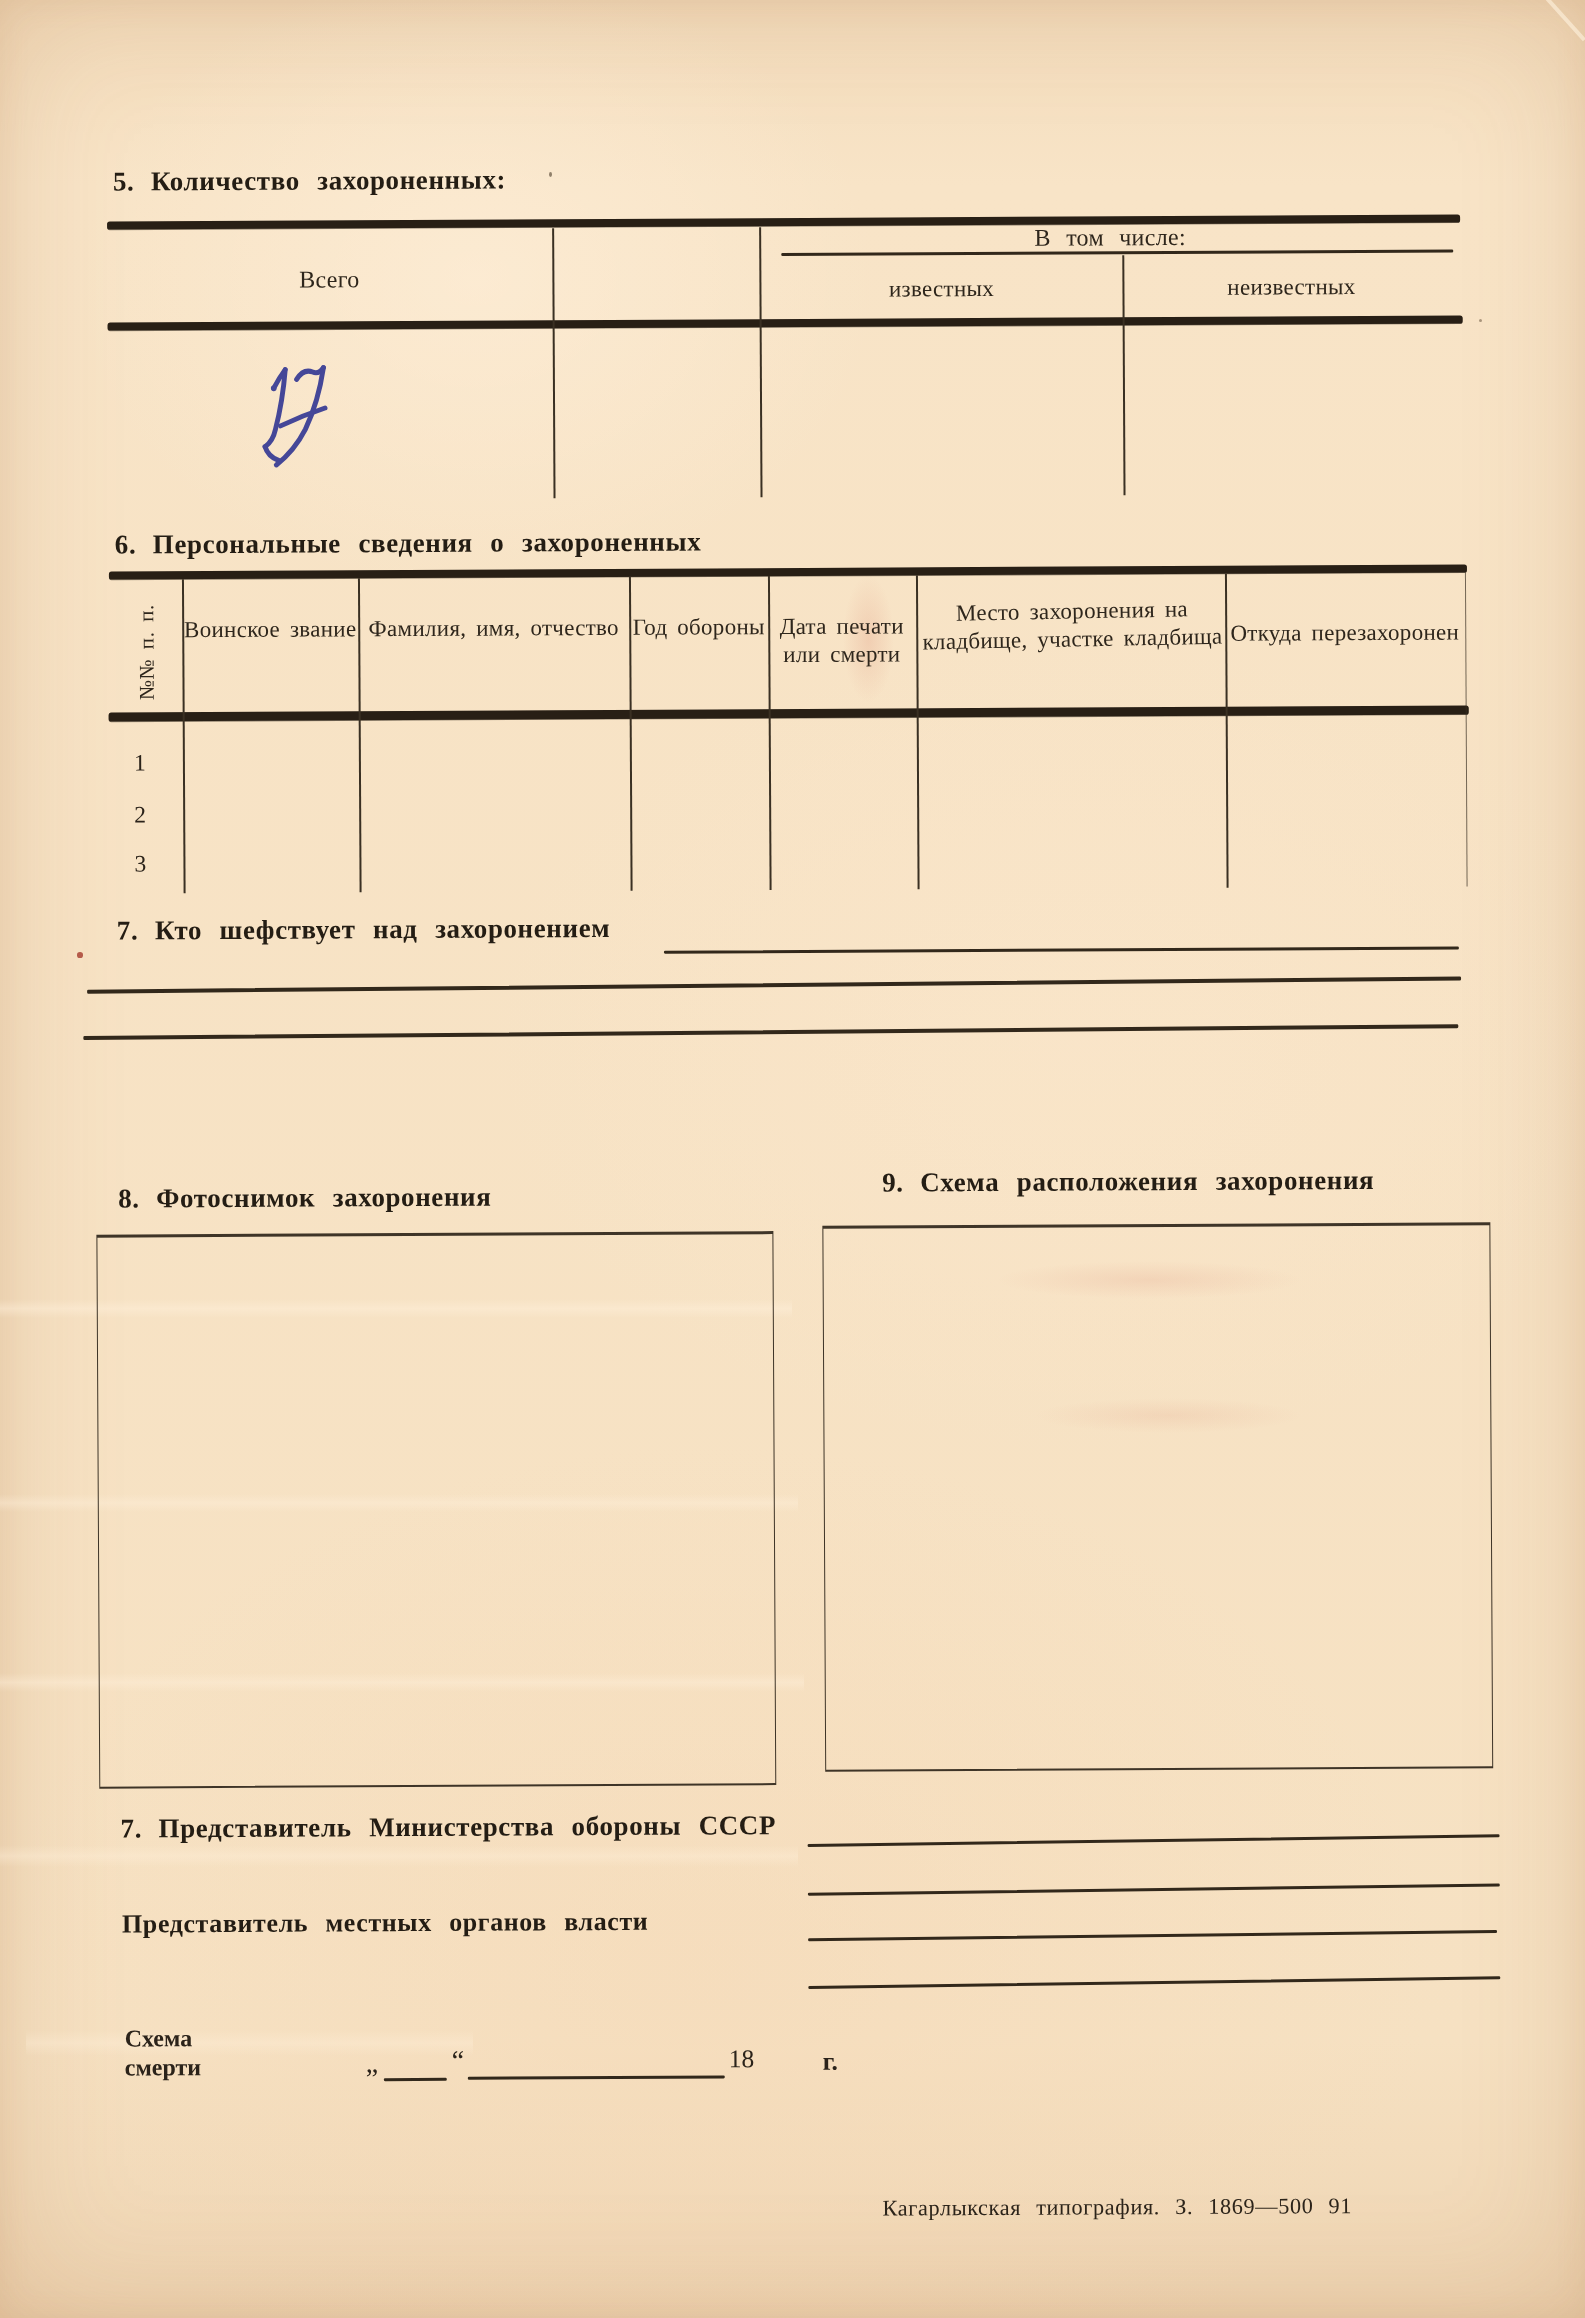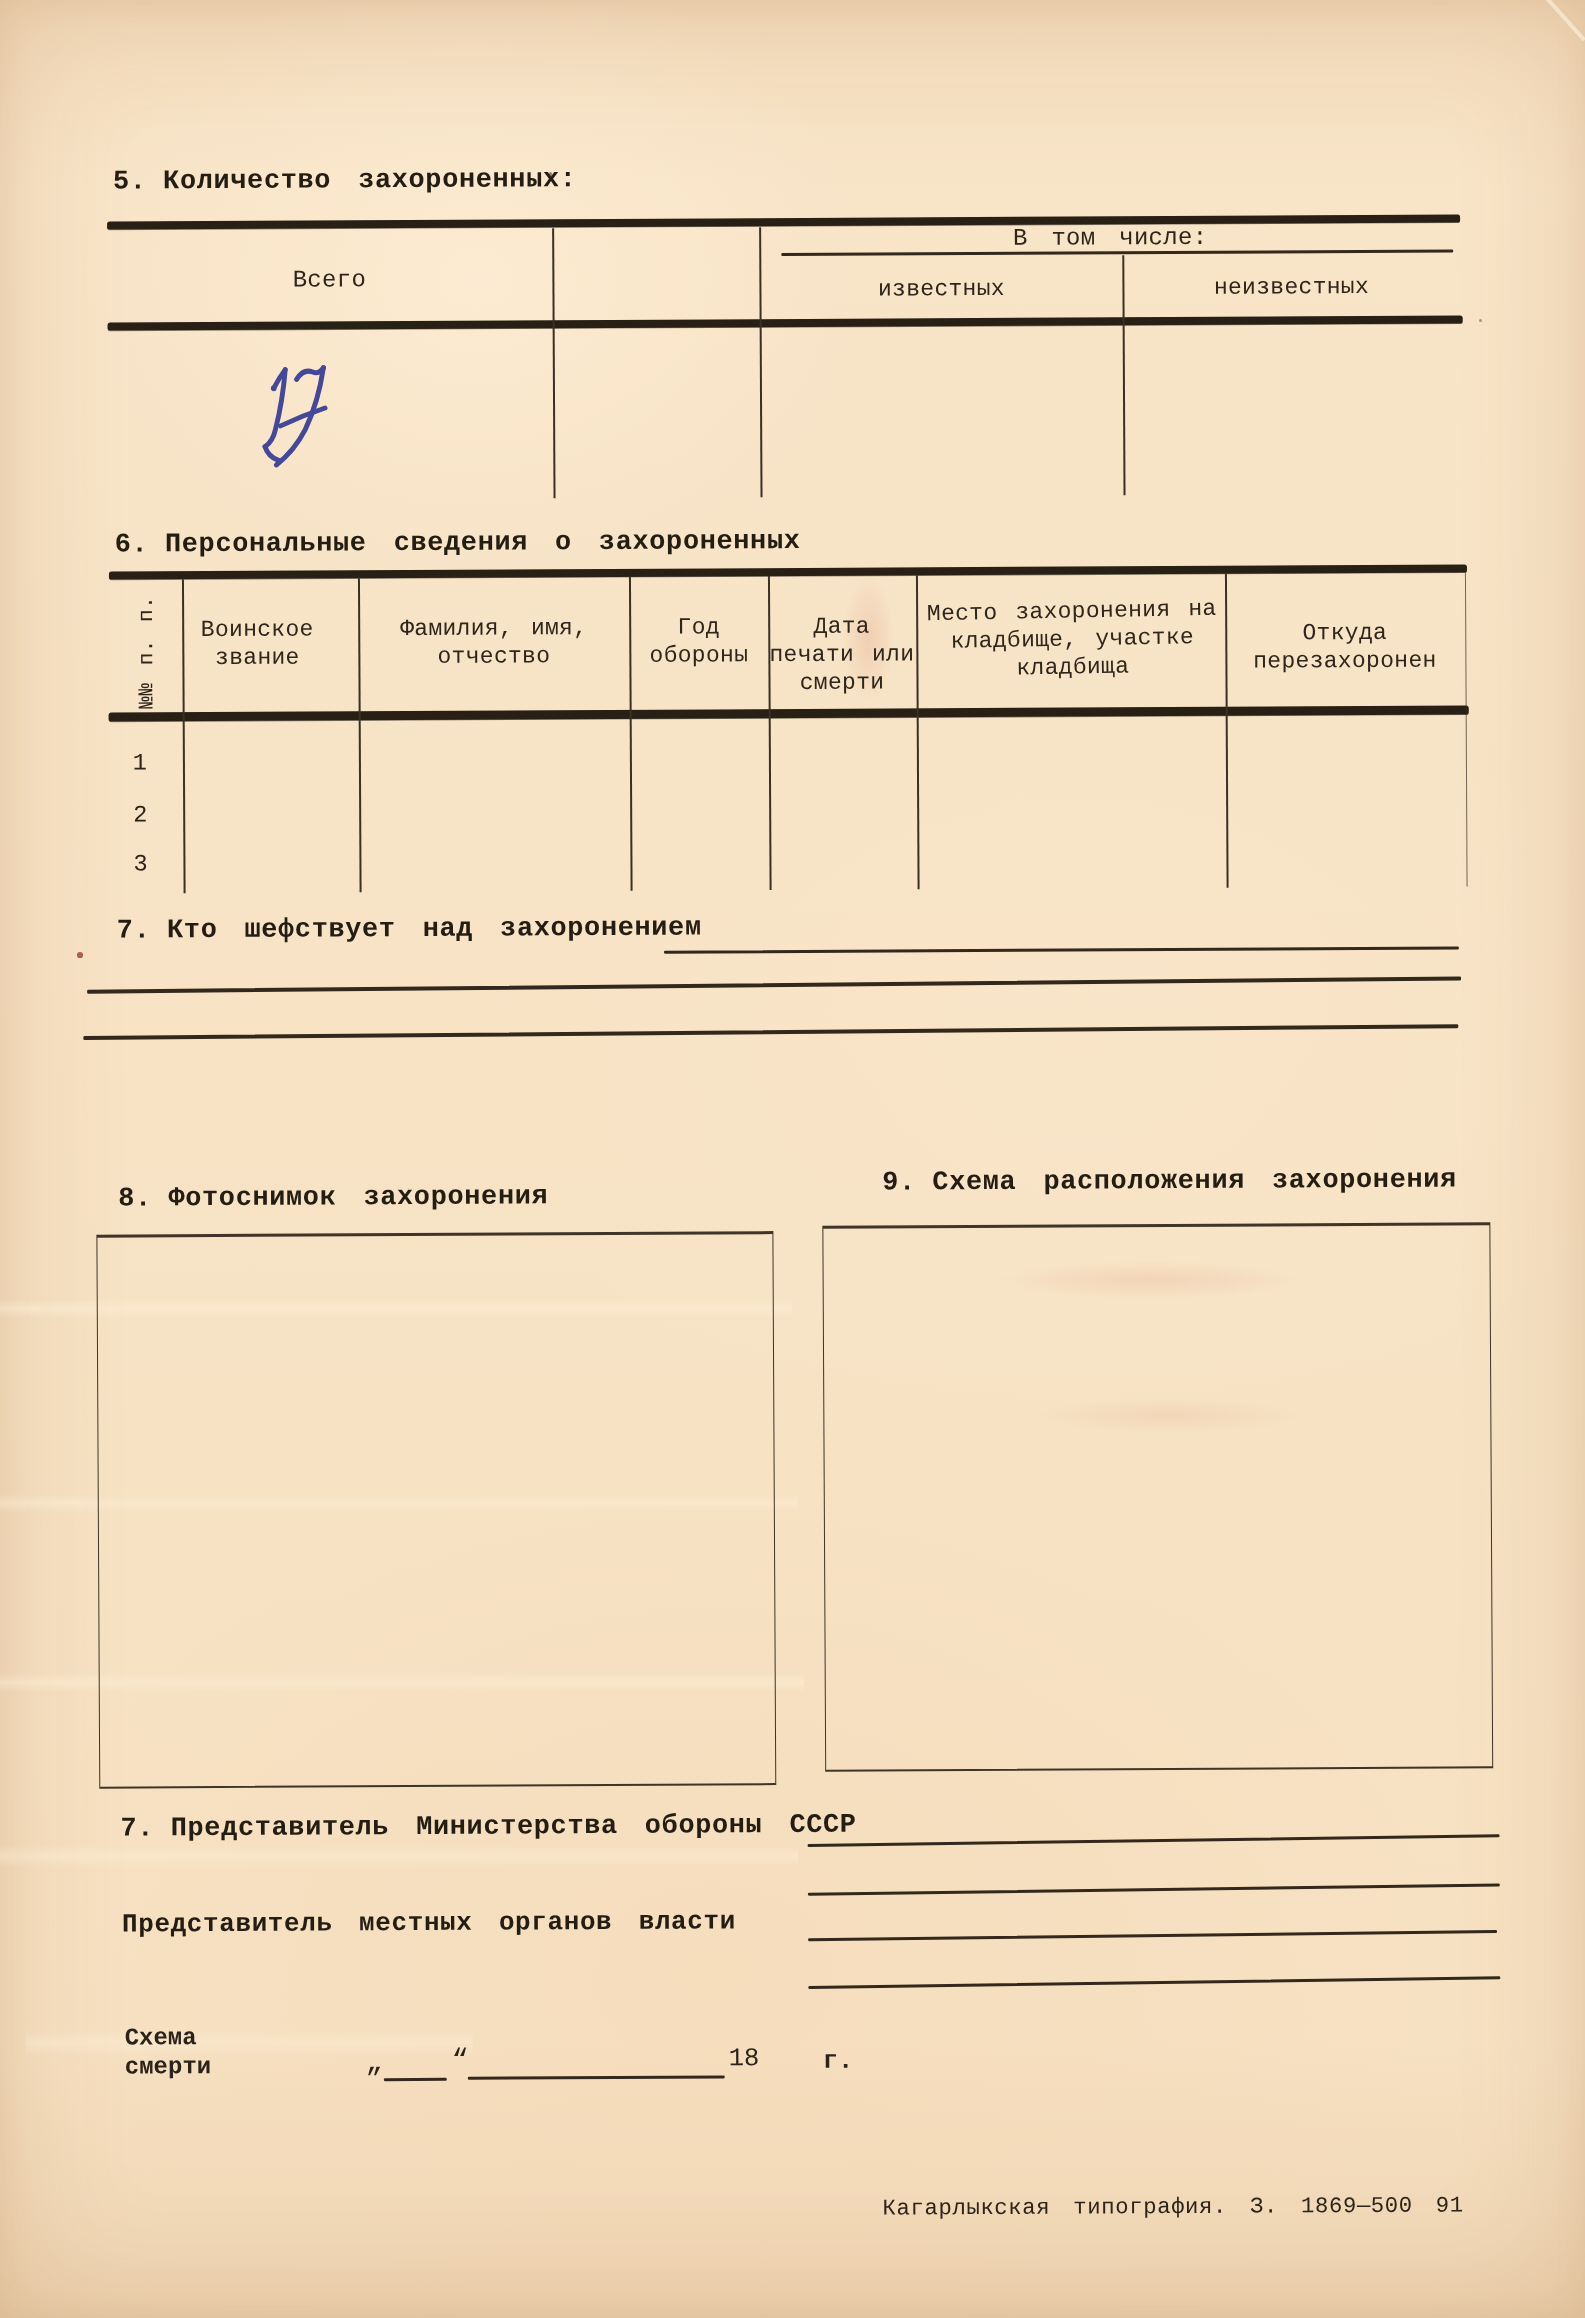--- a/index.html
+++ b/index.html
@@ -1,17 +1,17 @@
 <!DOCTYPE html>
 <html style="font-size:10.2px"><head>
 <meta charset="utf-8">
 <style>
   html,body{margin:0;padding:0;background:#433d34;}
   .scan{position:relative;width:1586px;height:2319px;background:#c4b5fd;overflow:hidden;
-        font-family:Liberation Mono, monospace;color:#2b231a;}
+        font-family:Liberation Serif, serif;color:#2b231a;}
   .paper{position:absolute;inset:0;background-color:#f6e1c3;
     background-image:
       radial-gradient(575px 447px at 30% 12%, rgba(255,240,219,.55), transparent 70%),
       radial-gradient(830px 575px at 68% 45%, rgba(252,232,206,.40), transparent 72%),
       radial-gradient(958px 702px at 45% 85%, rgba(245,216,182,.45), transparent 75%),
       linear-gradient(180deg,#f3dcbc,#f8e4c7 8%,#f6e1c2 88%,#eed4b2);
     box-shadow: inset 0 0 128px rgba(163,106,55,.20), inset 0 0 32px rgba(163,106,55,.10);
     clip-path: polygon(0 0,2399 0,2417 32,2457 74,2475 120,2482 170,2482 3585,2440 3600,
       2100 3615,1400 3624,800 3626,470 3620,300 3607,130 3590,40 3560,8 3505,0 3500);}
   .tilt{position:absolute;inset:0;transform:rotate(-0.3deg);transform-origin:793px 1159px;}
@@ -90,21 +90,21 @@
     <div class="vline" style="left:361px;top:576px;height:314px;"></div>
     <div class="vline" style="left:632px;top:576px;height:314px;"></div>
     <div class="vline" style="left:771px;top:576px;height:314px;"></div>
     <div class="vline" style="left:919px;top:576px;height:314px;"></div>
     <div class="vline" style="left:1228px;top:576px;height:314px;"></div>
     <div class="vline" style="left:1468px;top:576px;height:314px;width:1.3px;opacity:.7;"></div>
 
     <div class="cellhead vertical-label" style="left:114px;top:595px;width:71px;height:107px;">
       <span>№№ п. п.</span>
     </div>
-    <div class="cellhead" style="left:172px;top:613px;width:176px;">Воинское звание</div>
+    <div class="cellhead" style="left:185px;top:613px;width:176px;">Воинское звание</div>
     <div class="cellhead" style="left:361px;top:613px;width:271px;">Фамилия, имя, отчество</div>
     <div class="cellhead" style="left:632px;top:613px;width:139px;">Год обороны</div>
     <div class="cellhead" style="left:771px;top:613px;width:147px;">Дата печати или смерти</div>
     <div class="cellhead" style="left:925px;top:599px;width:300px;transform:rotate(-0.8deg);">Место захоронения на кладбище, участке кладбища</div>
     <div class="cellhead" style="left:1228px;top:622px;width:239px;">Откуда перезахоронен</div>
 
     <div class="rownum" style="left:123px;top:746px;">1</div>
     <div class="rownum" style="left:123px;top:798px;">2</div>
     <div class="rownum" style="left:123px;top:847px;">3</div>
 

